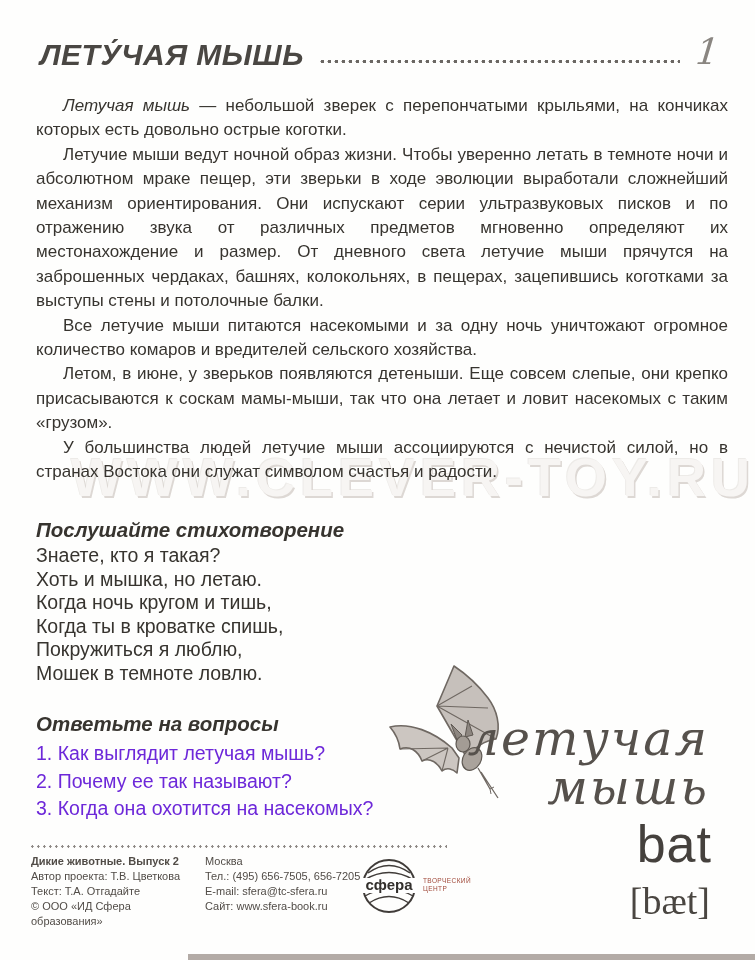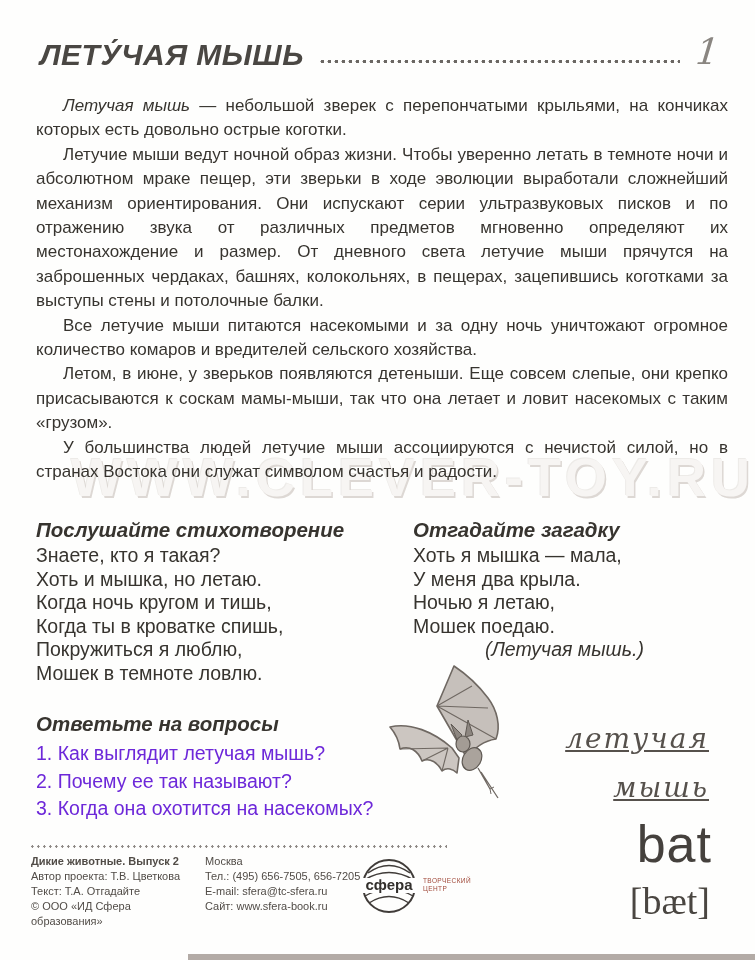--- a/index.html
+++ b/index.html
@@ -46,22 +46,22 @@
 
   
   .questions { position:absolute; top:712px; left:36px; width:420px; z-index:2; }
   .questions .section-heading { margin-bottom:4px; }
   .question-line { font-size:19.5px; line-height:27.5px; color:#6d28d9; }
 
   
   .bat-figure { position:absolute; top:656px; left:382px; width:148px;
     height:160px; z-index:1; }
   .vocab-ru { position:absolute; top:714px; right:46px; text-align:right;
-    font-family:"DejaVu Serif", serif; font-style:italic; font-size:28px;
-    line-height:49px; letter-spacing:2px; color:#56514c; z-index:2;text-decoration:underline; }
+    font-family:"DejaVu Serif", serif; font-style:italic; font-size:49px;
+    line-height:49px; letter-spacing:2px; color:#56514c; z-index:2; }
   .vocab-en { position:absolute; top:818px; right:43px; font-size:52px;
     font-weight:500; letter-spacing:1px; color:#45413d; z-index:2; line-height:1; }
   .vocab-tr { position:absolute; top:882px; right:45px; font-size:38px;
     font-family:"Liberation Serif", serif; color:#4a4641; z-index:2; line-height:1; }
 
   
   .footer { position:absolute; top:845px; left:31px; width:460px; z-index:2; }
   .footer-dots { width:416px; height:3px; margin-bottom:6px;
     background-image:radial-gradient(circle at 1.4px 1.5px, #8d8884 1.0px, transparent 1.4px);
     background-size:6px 3px; background-repeat:repeat-x; }
@@ -98,28 +98,20 @@
 
   <div class="columns">
     <div class="col-left">
       <div class="section-heading">Послушайте стихотворение</div>
       <div class="verse-line">Знаете, кто я такая?</div>
       <div class="verse-line">Хоть и мышка, но летаю.</div>
       <div class="verse-line">Когда ночь кругом и тишь,</div>
       <div class="verse-line">Когда ты в кроватке спишь,</div>
       <div class="verse-line">Покружиться я люблю,</div>
       <div class="verse-line">Мошек в темноте ловлю.</div>
-    </div>
-    <div class="col-right">
-      <div class="section-heading">Отгадайте загадку</div>
-      <div class="verse-line">Хоть я мышка — мала,</div>
-      <div class="verse-line">У меня два крыла.</div>
-      <div class="verse-line">Ночью я летаю,</div>
-      <div class="verse-line">Мошек поедаю.</div>
-      <div class="riddle-answer">(Летучая мышь.)</div>
     </div>
   </div>
 
   <div class="questions">
     <div class="section-heading">Ответьте на вопросы</div>
     <div class="question-line">1. Как выглядит летучая мышь?</div>
     <div class="question-line">2. Почему ее так называют?</div>
     <div class="question-line">3. Когда она охотится на насекомых?</div>
   </div>
 

